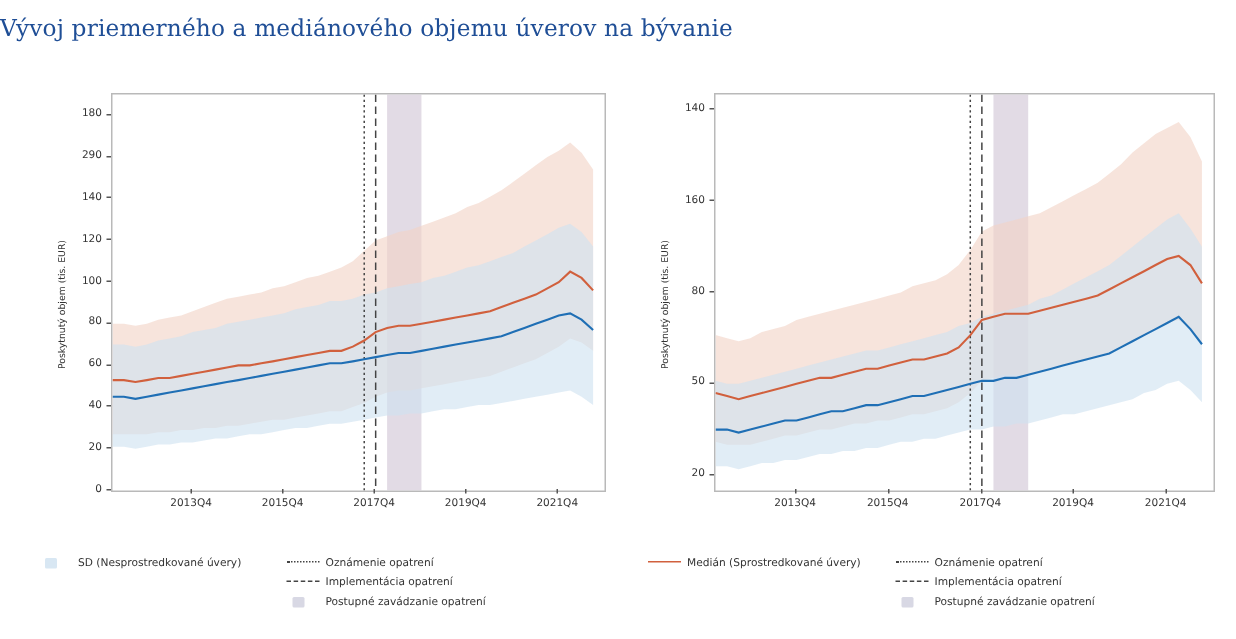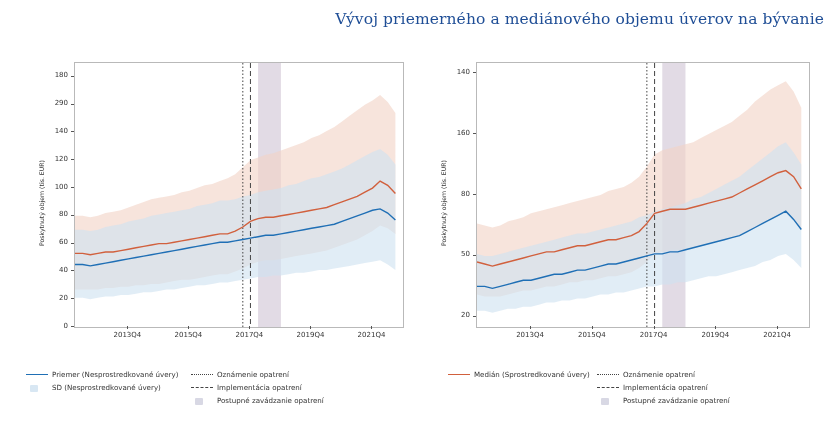--- a/index.html
+++ b/index.html
@@ -13,21 +13,21 @@
     font-family: "DejaVu Sans", sans-serif;
     color: #222;
     position: relative;
     overflow: hidden;
   }
   #page-title {
     position: absolute;
     left: 0;
     top: 10px;
     width: 824px;
-    text-align: right;
+    text-align: left;
     font-size: 15.5px;
     color: #1f4e96;
     font-family: "DejaVu Serif", serif;
     letter-spacing: 0.1px;
   }
   .panel {
     position: absolute;
     top: 52px;
   }
   #panel-left { left: 14px; width: 395px; }
@@ -195,26 +195,20 @@
       <div style="position: absolute; background: rgb(85, 85, 85); width: 1px; height: 3px; left: 295.349px; top: 274px;"></div>
       <div class="xtick" style="width: 44px; left: 335.116px; top: 279px;">2021Q4</div>
       <div style="position: absolute; background: rgb(85, 85, 85); width: 1px; height: 3px; left: 357.116px; top: 274px;"></div>
     </div>
 </div>
 
 <div class="legend" id="legend-left" style="left: 26px; top: 368px;">
     <div class="legend-col" style="left: 0px;">
       <div class="legend-row">
         <span class="lg-key">
-          <span class="lg-line" style="background: rgb(31, 111, 181);"></span>
-        </span>
-        <span class="lg-text">Priemer (Nesprostredkované úvery)</span>
-      </div>
-      <div class="legend-row">
-        <span class="lg-key">
           <span class="lg-patch" style="background: rgb(216, 231, 243);"></span>
         </span>
         <span class="lg-text">SD (Nesprostredkované úvery)</span>
       </div>
     </div>
     <div class="legend-col" style="left: 165px;">
       <div class="legend-row">
         <span class="lg-key">
           <span class="lg-dotline" style="border-top-color: rgb(68, 68, 68);"></span>
         </span>
@@ -228,21 +222,21 @@
       </div>
       <div class="legend-row">
         <span class="lg-key">
           <span class="lg-patch" style="background: rgb(216, 216, 228);"></span>
         </span>
         <span class="lg-text">Postupné zavádzanie opatrení</span>
       </div>
     </div>
   </div>
 <div class="legend" id="legend-right" style="left: 432px; top: 368px;">
-    <div class="legend-col" style="left: 16px; text-align: center;">
+    <div class="legend-col" style="left: 0px; text-align: center;">
       <div class="legend-row">
         <span class="lg-key">
           <span class="lg-line" style="background: rgb(209, 96, 61);"></span>
         </span>
         <span class="lg-text">Medián (Sprostredkované úvery)</span>
       </div>
     </div>
     <div class="legend-col" style="left: 165px;">
       <div class="legend-row">
         <span class="lg-key">

